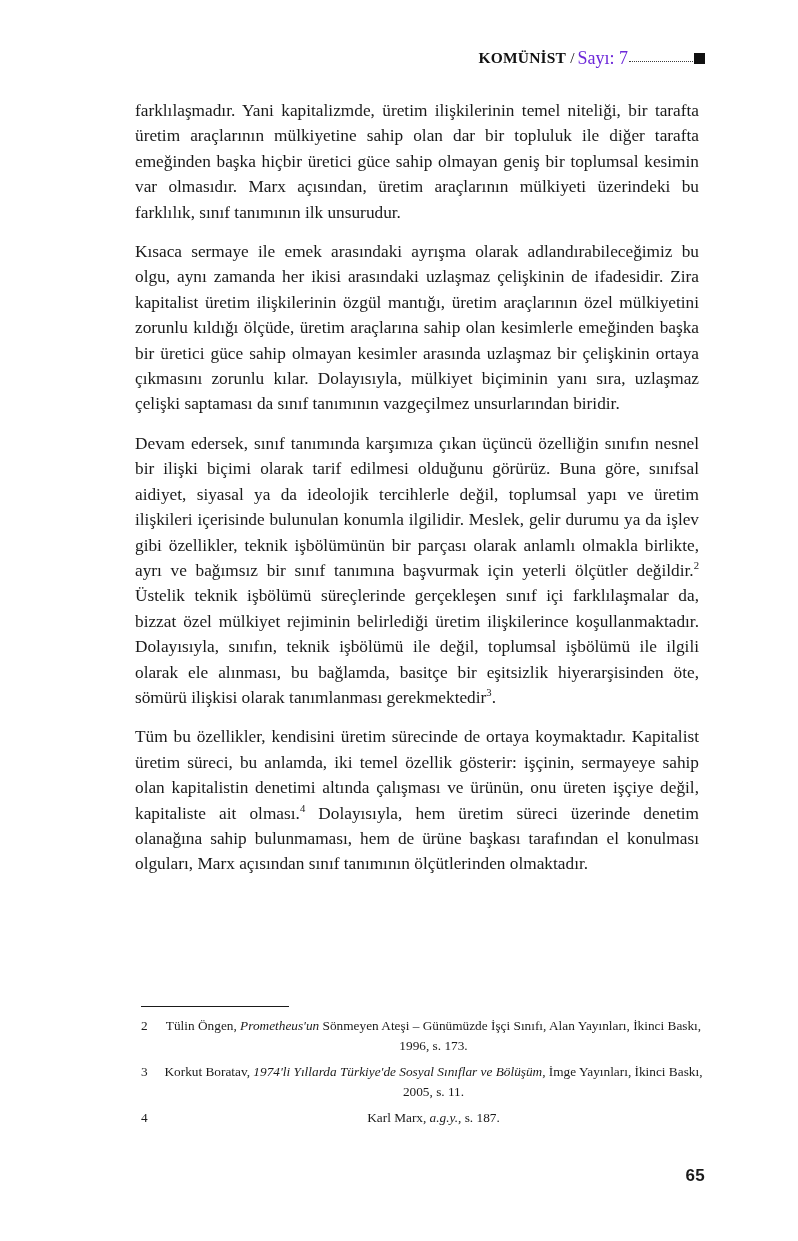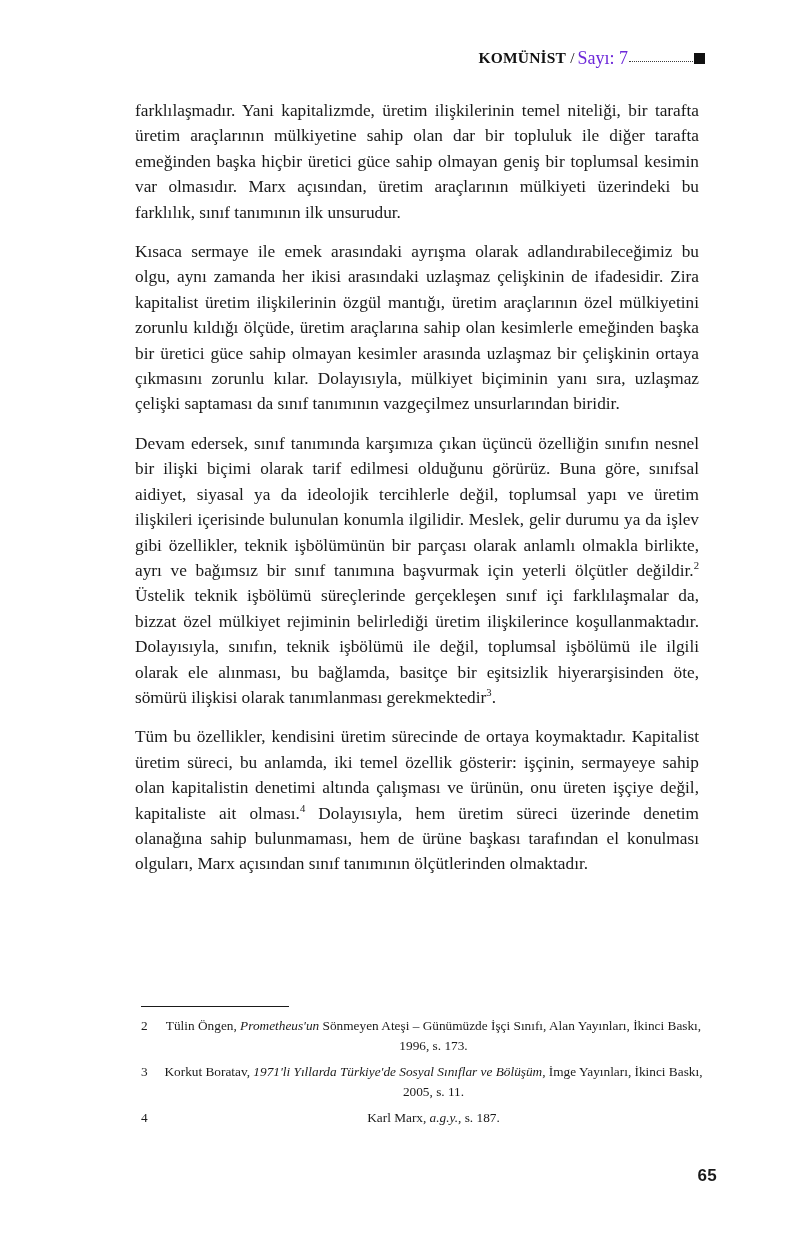--- a/index.html
+++ b/index.html
@@ -125,21 +125,21 @@
   }
   .fn-text {
     flex: 1 1 auto;
     text-align: center;
   }
   .fn-text i { font-style: italic; }
 
   
   .folio {
     position: absolute;
-    right: 81px;
+    right: 93px;
     top: 1166px;
     font-family: "Liberation Sans", "DejaVu Sans", sans-serif;
     font-weight: bold;
     font-size: 17px;
     color: #1a1a1a;
     letter-spacing: 0.3px;
   }
 </style>
 </head>
 <body>
@@ -169,21 +169,21 @@
   <div class="footnotes">
     <div class="fn-rule"></div>
 
     <div class="fn-item">
       <span class="fn-num">2</span>
       <span class="fn-text"><span>Tülin Öngen, </span><i>Prometheus'un</i><span> Sönmeyen Ateşi – Günümüzde İşçi Sınıfı, Alan Yayınları, İkinci Baskı, 1996, s. 173.</span></span>
     </div>
 
     <div class="fn-item">
       <span class="fn-num">3</span>
-      <span class="fn-text"><span>Korkut Boratav, </span><i>1971'li Yıllarda Türkiye'de Sosyal Sınıflar ve Bölüşüm</i><span>, İmge Yayınları, İkinci Baskı, 2005, s. 11.</span></span>
+      <span class="fn-text"><span>Korkut Boratav, </span><i>1974'li Yıllarda Türkiye'de Sosyal Sınıflar ve Bölüşüm</i><span>, İmge Yayınları, İkinci Baskı, 2005, s. 11.</span></span>
     </div>
 
     <div class="fn-item">
       <span class="fn-num">4</span>
       <span class="fn-text"><span>Karl Marx, </span><i>a.g.y.</i><span>, s. 187.</span></span>
     </div>
   </div>
 
   <div class="folio">65</div>
 

